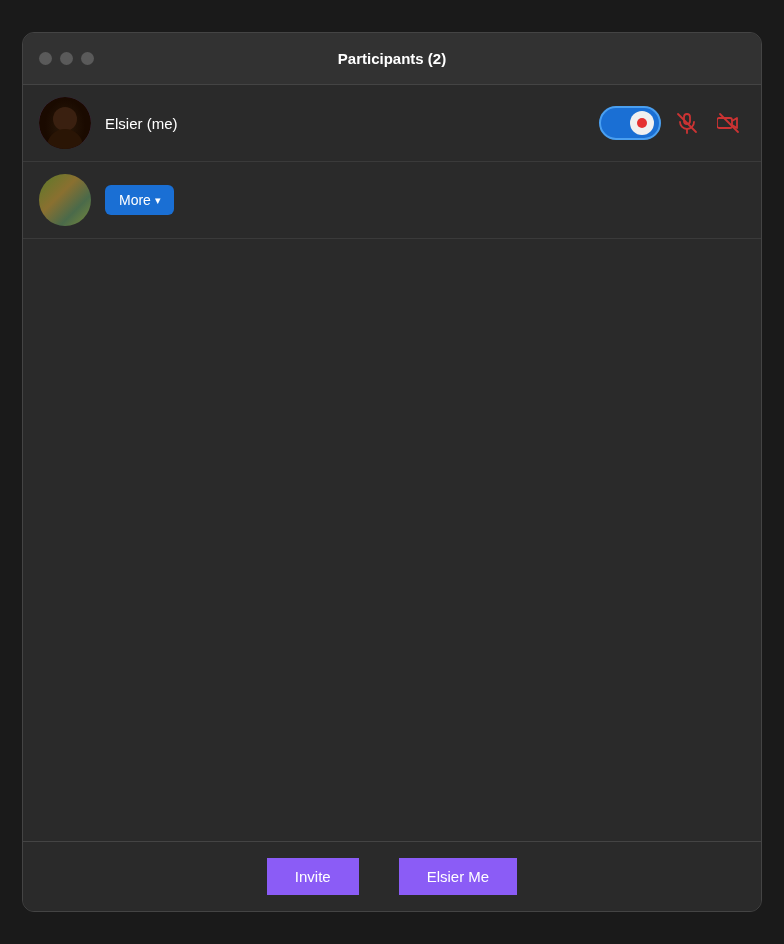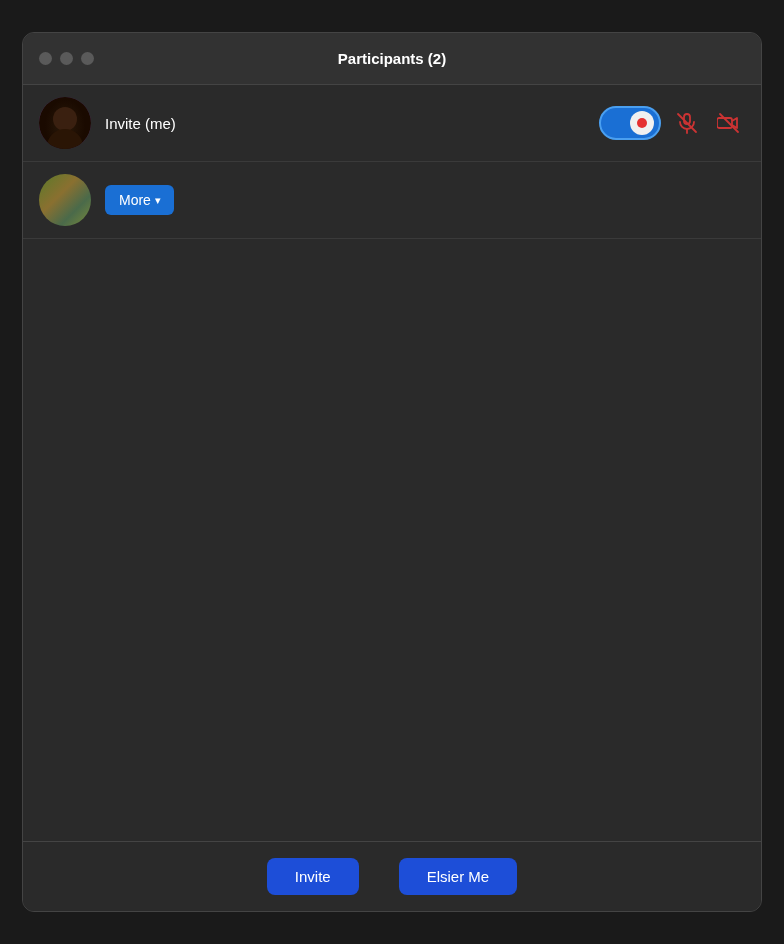--- a/index.html
+++ b/index.html
@@ -226,24 +226,24 @@
       background: #2a2a2a;
       border-top: 1px solid #444;
       display: flex;
       align-items: center;
       justify-content: center;
       gap: 40px;
       flex-shrink: 0;
     }
 
     .footer-btn {
-      background: #1d4ed8;
+      background: #8b5cf6;
       color: #ffffff;
       border: none;
-      border-radius: 8px;
+      border-radius: 0;
       padding: 10px 28px;
       font-size: 15px;
       font-weight: 500;
       cursor: pointer;
     }
 
     .empty-area {
       flex: 1;
       background: #2a2a2a;
     }
@@ -267,21 +267,21 @@
     </div>
     <span class="title-text">Participants (2)</span>
   </div>
 
   <div class="participants-list">
 
     <div class="participant-row">
       <div class="avatar avatar-elsier">
         <div class="avatar-elsier-img"></div>
       </div>
-      <span class="participant-name">Invite (me)</span>
+      <span class="participant-name">Elsier (me)</span>
       <div class="controls">
 
         <div class="recording-toggle">
           <div class="toggle-knob">
             <div class="record-dot"></div>
           </div>
         </div>
 
         <div class="icon-btn">
           <svg class="icon-svg" viewBox="0 0 24 24" fill="none">

